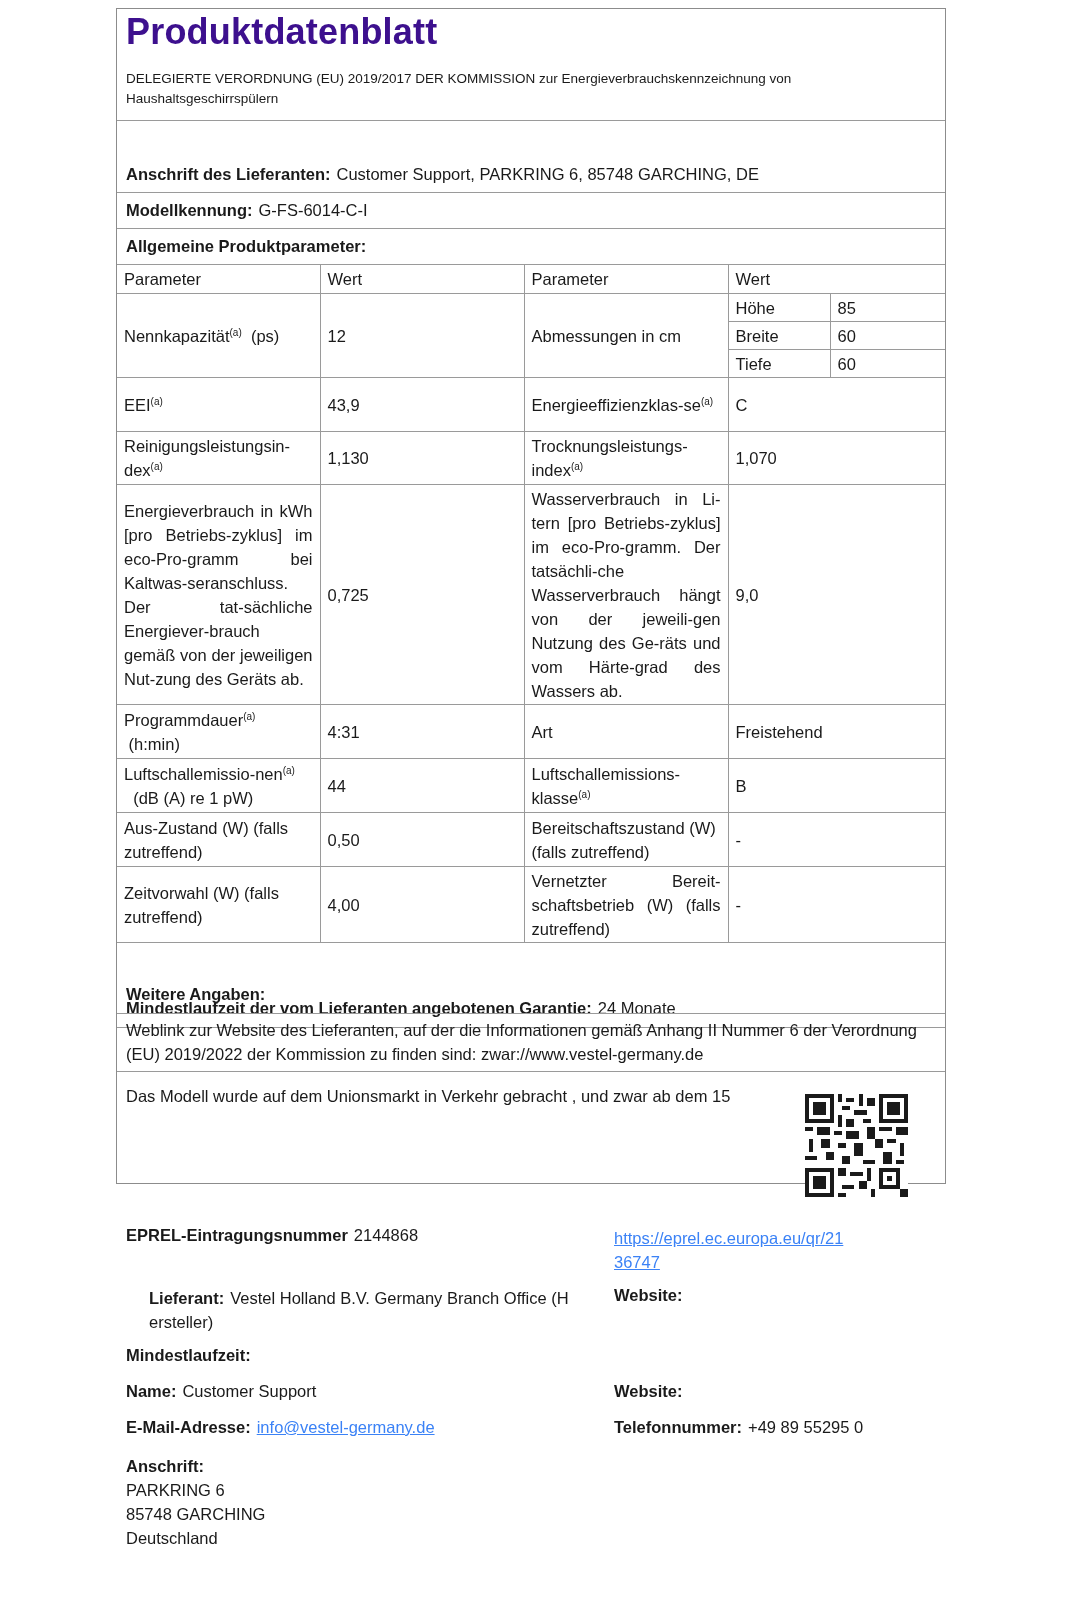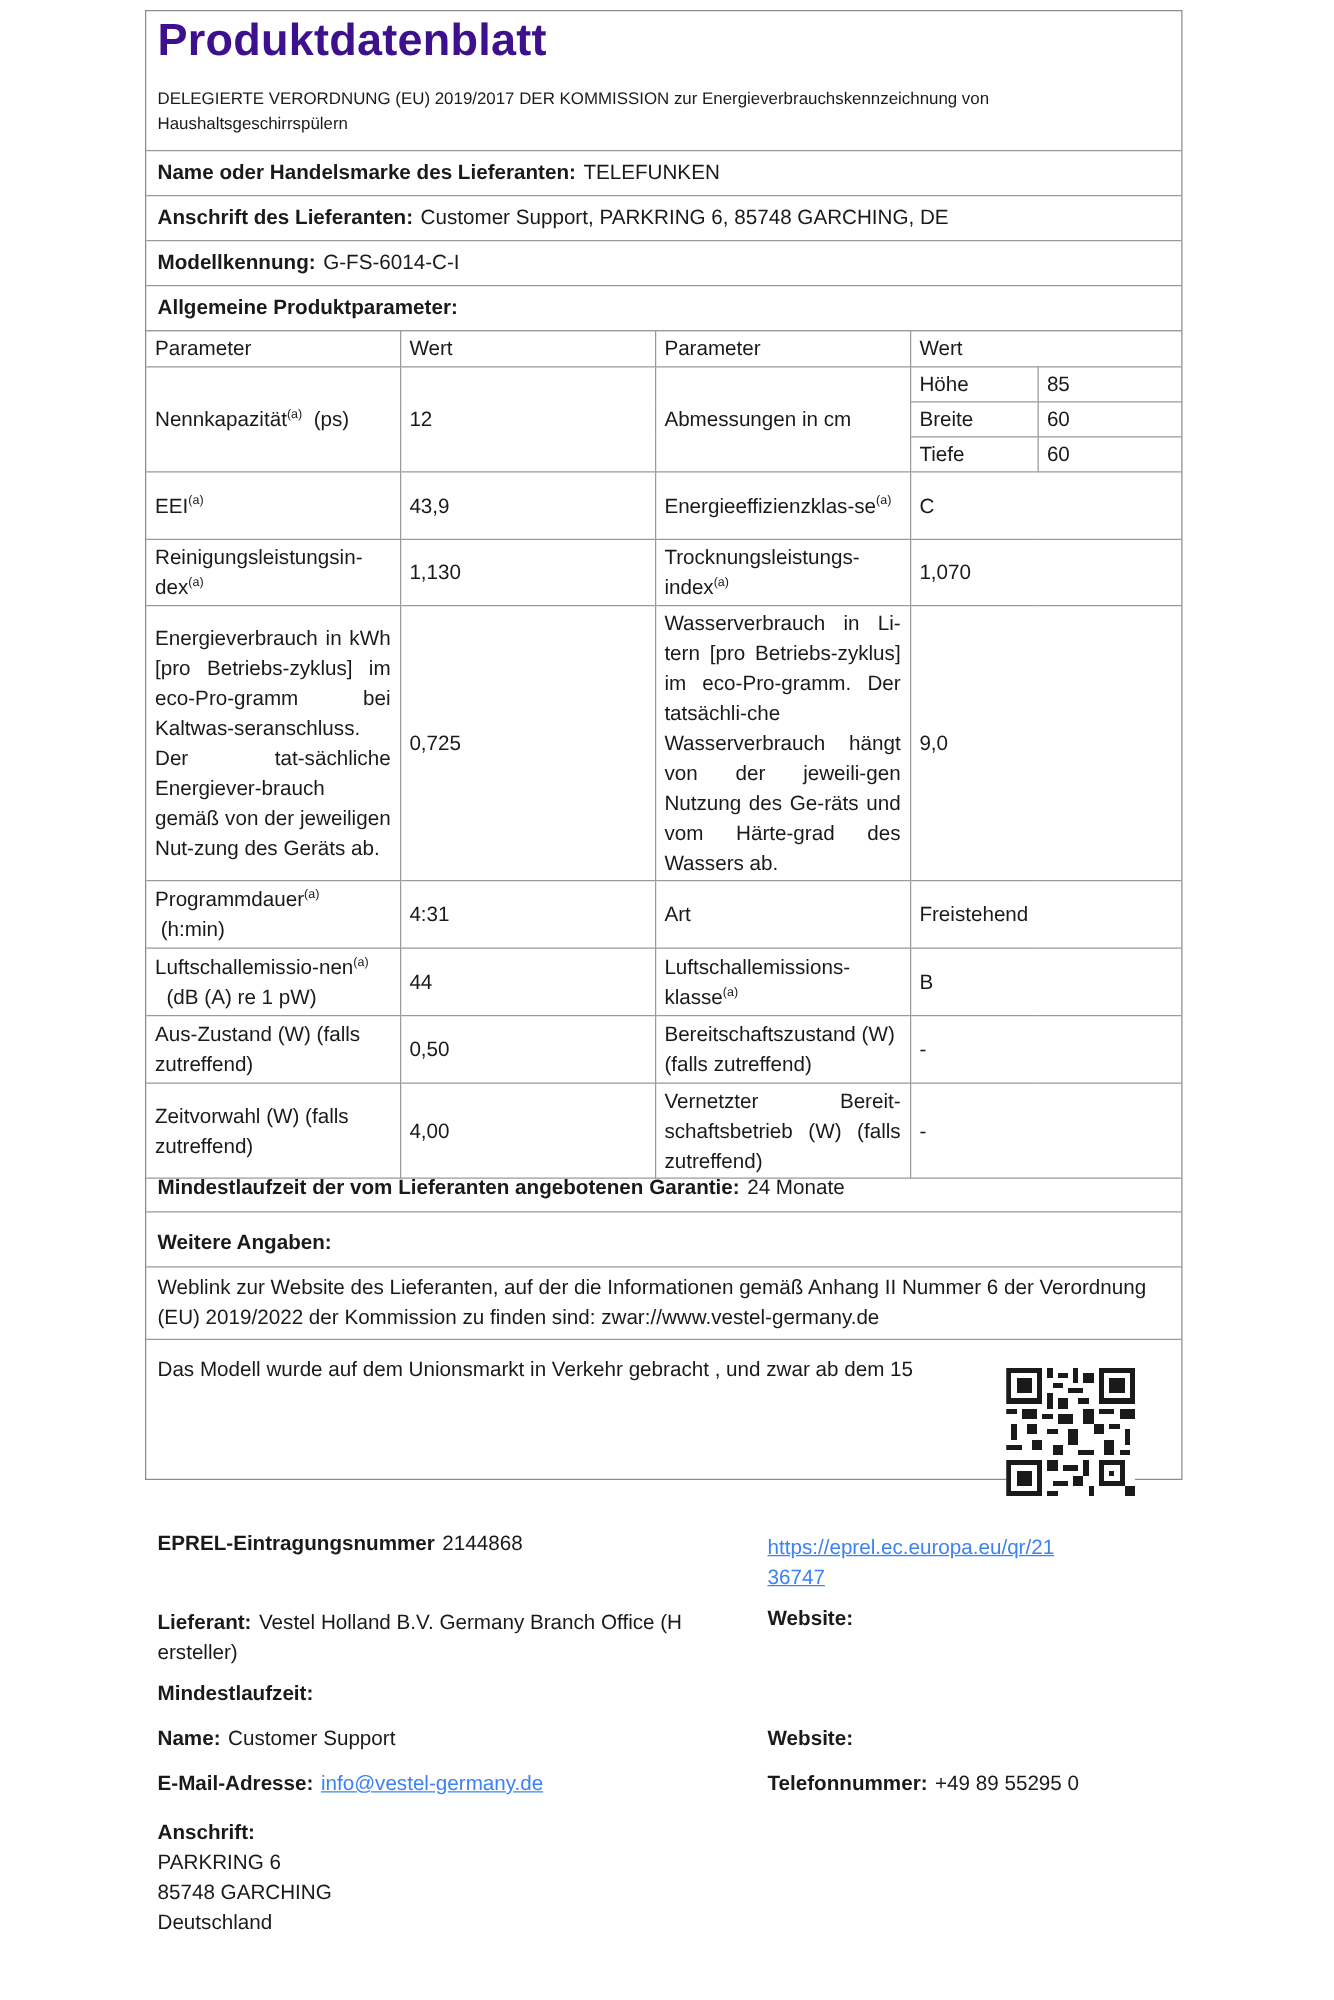--- a/index.html
+++ b/index.html
@@ -25,23 +25,20 @@
 </head>
 <body>
 
 <div class="sheet">
 
   <div class="band" style="top:0; height:112px;">
     <div class="title">Produktdatenblatt</div>
     <div class="subtitle">DELEGIERTE VERORDNUNG (EU) 2019/2017 DER KOMMISSION zur Energieverbrauchskennzeichnung von Haushaltsgeschirrspülern</div>
   </div>
 
-  <div class="band" style="top:112px; height:36px; line-height:34px;">
-    <span class="lbl">Name oder Handelsmarke des Lieferanten:</span><span class="val">TELEFUNKEN</span>
-  </div>
   <div class="band" style="top:148px; height:36px; line-height:34px;">
     <span class="lbl">Anschrift des Lieferanten:</span><span class="val">Customer Support, PARKRING 6, 85748 GARCHING, DE</span>
   </div>
   <div class="band" style="top:184px; height:36px; line-height:34px;">
     <span class="lbl">Modellkennung:</span><span class="val">G-FS-6014-C-I</span>
   </div>
   <div class="band" style="top:220px; height:36px; line-height:34px;">
     <span class="lbl">Allgemeine Produktparameter:</span>
   </div>
 
@@ -121,21 +118,21 @@
 
     <tr style="height:76px;">
       <td>Zeitvorwahl (W) (falls zutreffend)</td>
       <td class="c">4,00</td>
       <td class="j">Vernetzter Bereit-schaftsbetrieb (W) (falls zutreffend)</td>
       <td class="c" colspan="2">-</td>
     </tr>
   </tbody>
     </table>
 
-  <div class="band" style="top:924px; height:37px; line-height:34px;">
+  <div class="band" style="top:982px; height:37px; line-height:34px;">
     <span class="lbl">Mindestlaufzeit der vom Lieferanten angebotenen Garantie:</span><span class="val">24 Monate</span>
   </div>
   <div class="band" style="top:968px; height:37px; line-height:34px;">
     <span class="lbl">Weitere Angaben:</span>
   </div>
   <div class="band" style="top:1005px; height:58px; padding-top:4px; line-height:24px;">
     <span>Weblink zur Website des Lieferanten, auf der die Informationen gemäß Anhang II Nummer 6 der Verordnung (EU) 2019/2022 der Kommission zu finden sind:</span>
     <span>zwar://www.vestel-germany.de</span>
   </div>
 
@@ -198,21 +195,21 @@
   </div>
 
   <div class="line" style="top:1217px;">
     <span class="lbl">EPREL-Eintragungsnummer</span><span class="val">2144868</span>
   </div>
   <div class="line" style="left:497px; top:1217px; line-height:24px;">
     <a class="link">https://eprel.ec.europa.eu/qr/21</a><br>
     <a class="link">36747</a>
   </div>
 
-  <div class="line" style="top:1277px; line-height:24px;">
+  <div class="line" style="top:1277px; line-height:24px;margin-left:23px;">
     <span class="lbl">Lieferant:</span><span class="val">Vestel Holland B.V. Germany Branch Office (H</span><br>
     <span>ersteller)</span>
   </div>
   <div class="line lbl" style="left:497px; top:1277px;">Website:</div>
 
   <div class="line lbl" style="top:1337px;">Mindestlaufzeit:</div>
 
   <div class="line" style="top:1373px;text-align:center;">
     <span class="lbl">Name:</span><span class="val">Customer Support</span>
   </div>

